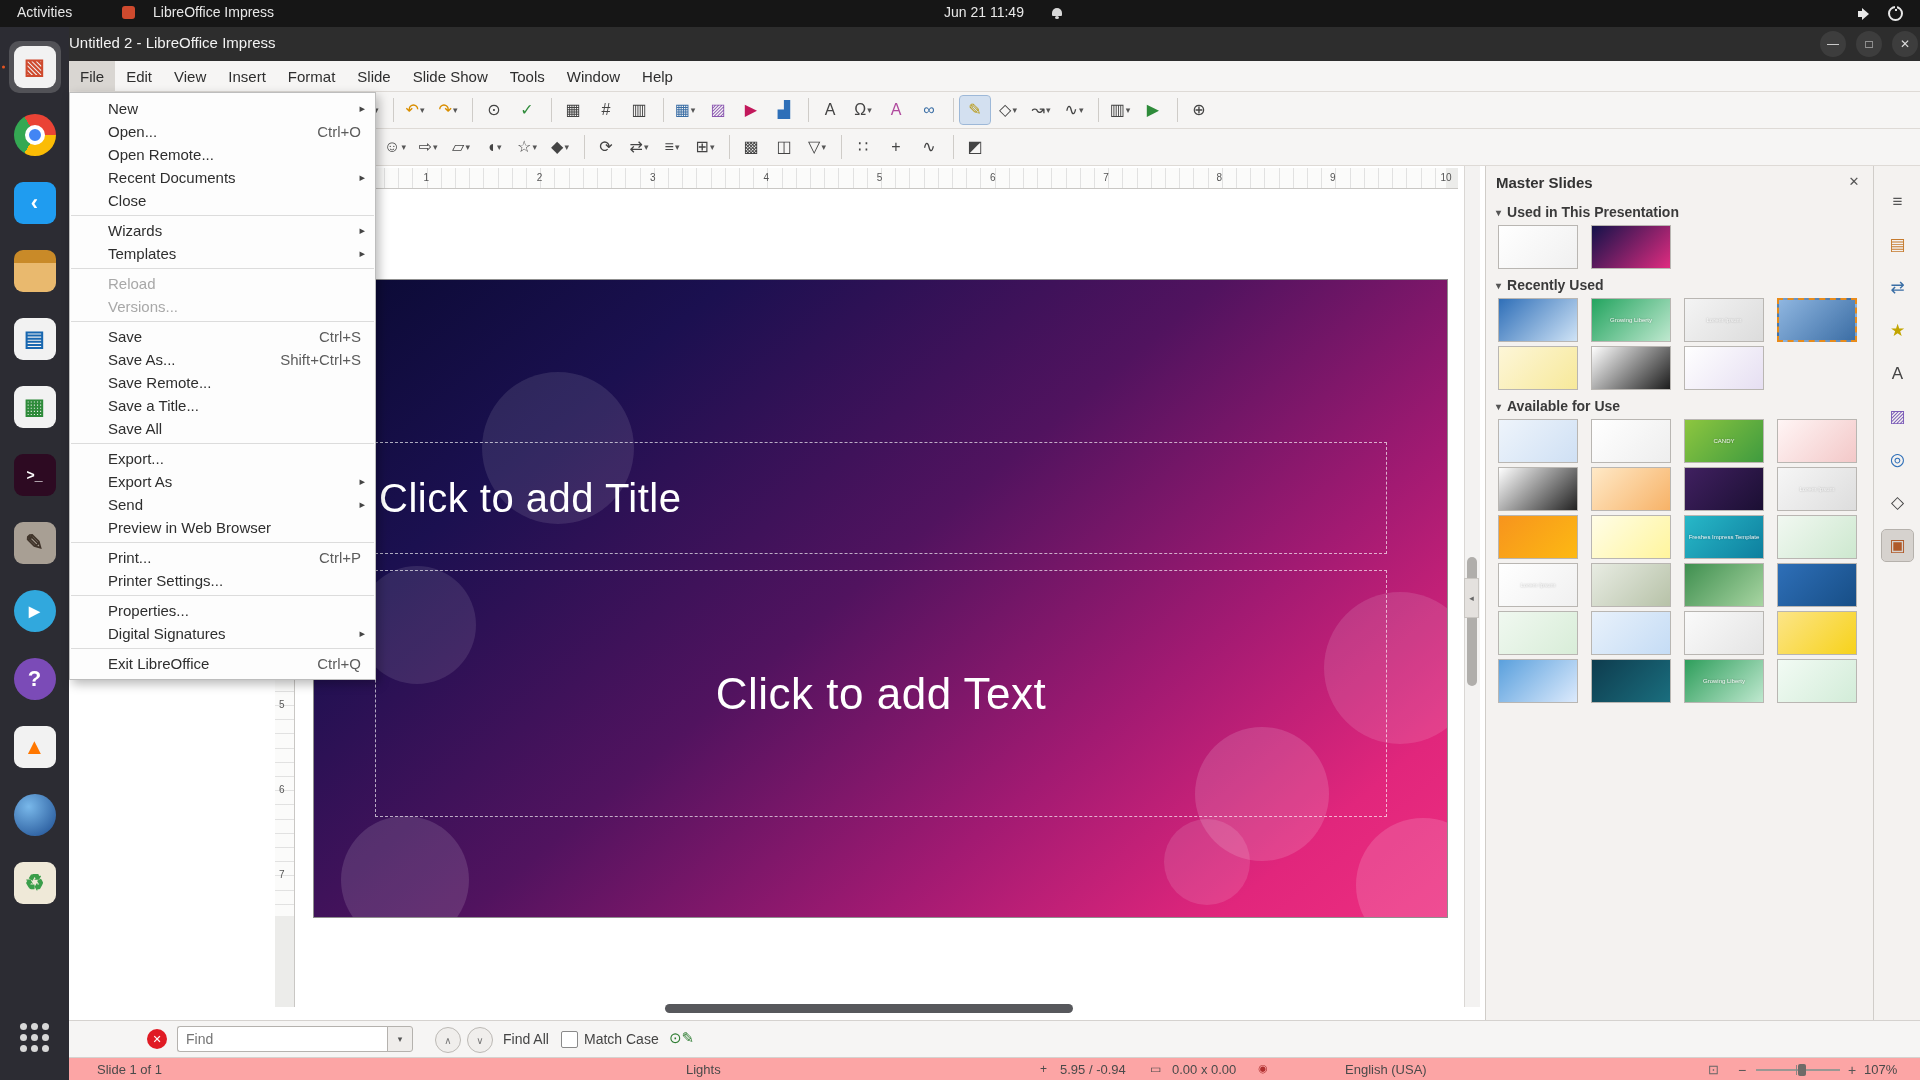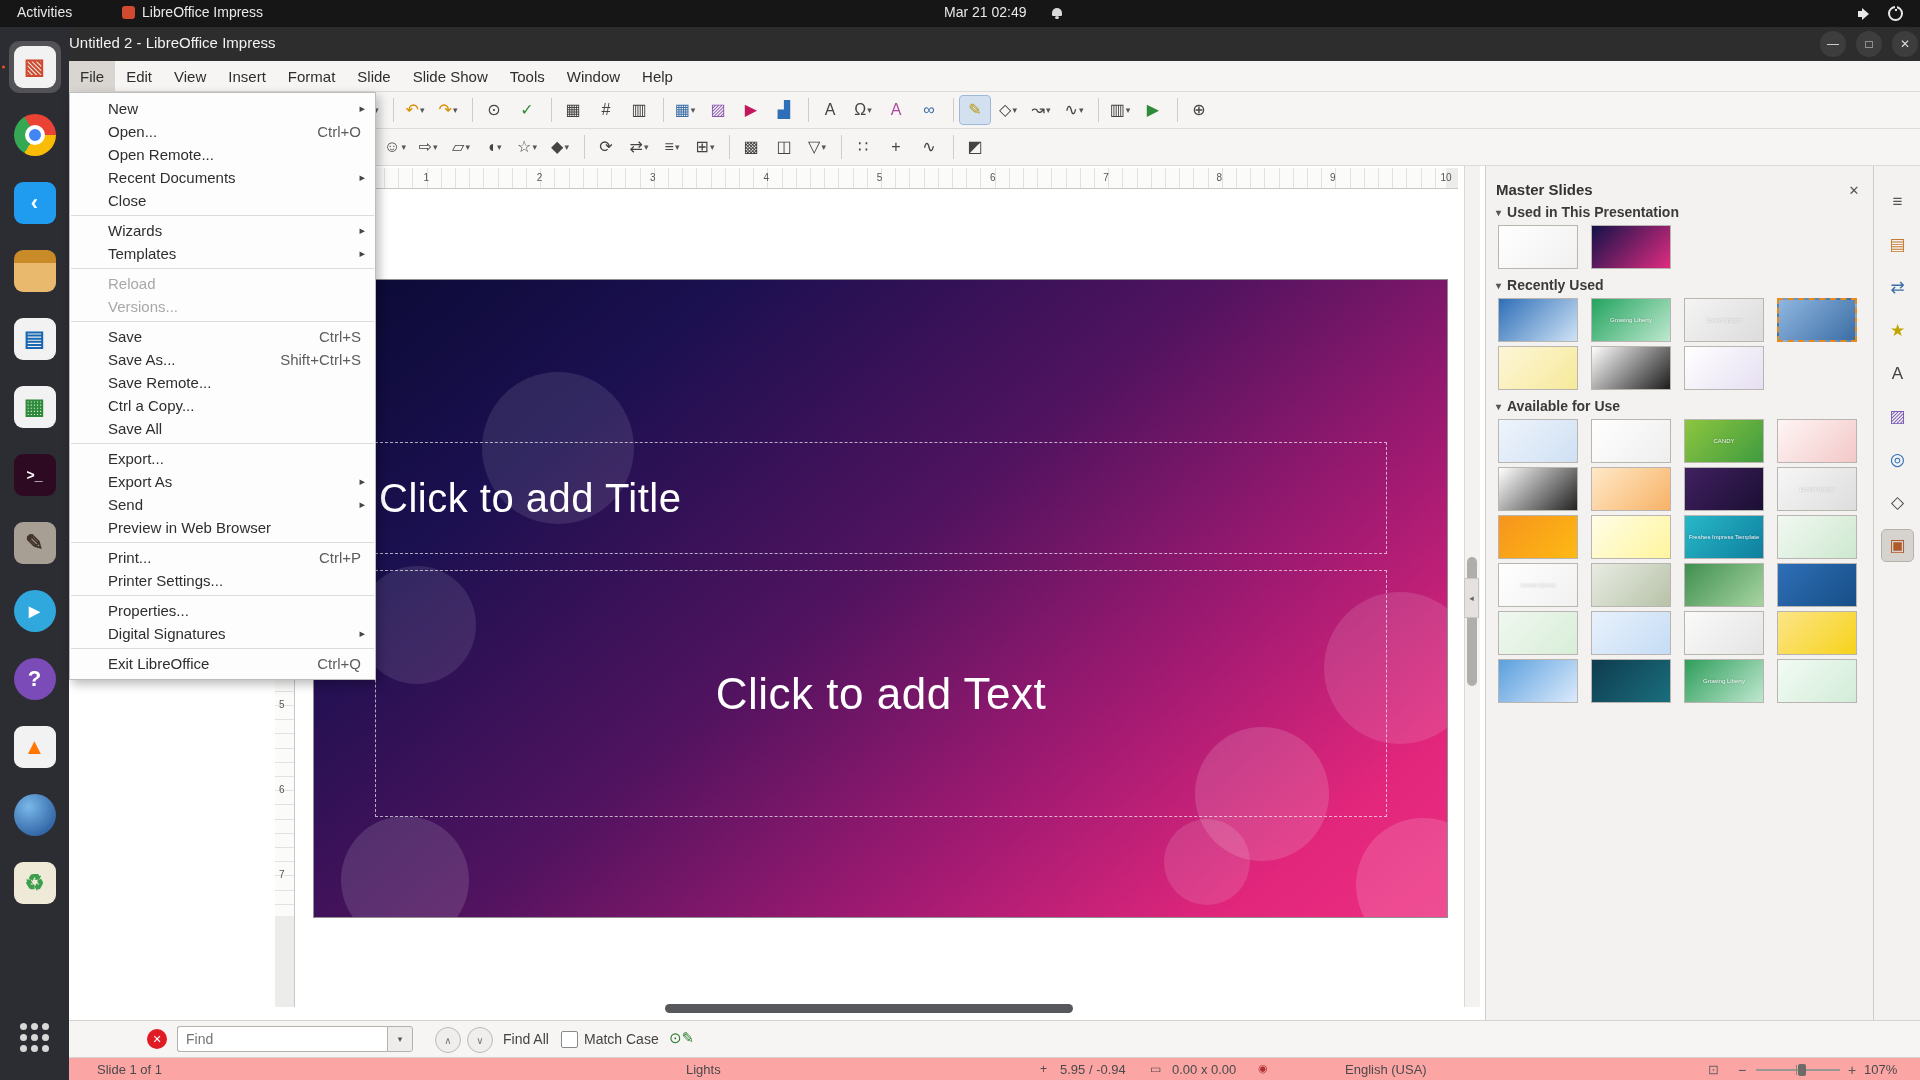--- a/index.html
+++ b/index.html
@@ -3,21 +3,21 @@
 <meta charset="utf-8">
 <style>
   html,body{margin:0;padding:0}
   body{width:1920px;height:1080px;overflow:hidden;position:relative;background:#fff;
        font-family:"Liberation Sans",sans-serif;color:#2e2e2e;}
 
   
   #topbar{position:absolute;left:0;top:0;width:1920px;height:27px;background:#161616;color:#e8e8e8;
           font-size:14px;z-index:90;display:flex;align-items:center}
   #activities{position:absolute;left:17px;top:4px}
-  #topbar-app{position:absolute;left:122px;top:4px;display:flex;gap:7px;align-items:center}
+  #topbar-app{position:absolute;left:122px;top:4px;display:flex;gap:18px;align-items:center}
   .mini-impress{width:13px;height:13px;background:#cf4a2e;border-radius:3px;display:inline-block}
   #clock{position:absolute;left:944px;top:4px}
   .bell{position:absolute;left:1052px;top:8px;width:10px;height:8px;background:#d8d8d8;border-radius:5px 5px 1px 1px}
   .bell::after{content:'';position:absolute;left:50%;bottom:-3px;transform:translateX(-50%);
                width:4px;height:3px;background:#d8d8d8;border-radius:50%}
   .vol{position:absolute;left:1858px;top:7px;width:15px;height:13px}
   .vol::before{content:'';position:absolute;left:0;top:4px;width:5px;height:6px;background:#e8e8e8}
   .vol::after{content:'';position:absolute;left:4px;top:1px;border-left:7px solid #e8e8e8;
               border-top:6px solid transparent;border-bottom:6px solid transparent}
   .pow{position:absolute;left:1888px;top:6px;width:11px;height:11px;border:2px solid #e8e8e8;border-radius:50%}
@@ -100,21 +100,21 @@
   #vscroll{position:absolute;left:1464px;top:166px;width:15px;height:841px;background:#f3f2f1;border-left:1px solid #dad7d4;z-index:6}
   #vscroll-thumb{position:absolute;left:2px;top:391px;width:10px;height:129px;background:#b0aeab;border-radius:5px}
   #sidebar-grip{position:absolute;left:1464px;top:578px;width:15px;height:40px;background:#e4e1de;border:1px solid #c9c6c2;
           box-sizing:border-box;display:flex;align-items:center;justify-content:center;font-size:9px;color:#666;z-index:7}
   #hscroll{position:absolute;left:294px;top:1001px;width:1164px;height:15px;background:transparent;z-index:6}
   #hscroll-thumb{position:absolute;left:371px;top:3px;width:408px;height:9px;background:#57585c;border-radius:5px}
 
   
   #masterpanel{position:absolute;left:1485px;top:166px;width:388px;height:854px;background:#f4f2f0;
           border-left:1px solid #d0cdc9;box-sizing:border-box;padding:8px 10px;z-index:6}
-  #mp-header{display:flex;align-items:flex-end;height:24px;margin-bottom:1px}
+  #mp-header{display:flex;align-items:flex-start;height:24px;margin-bottom:1px}
   #mp-title{font-weight:bold;font-size:15px;color:#333}
   #mp-close{margin-left:auto;font-size:13px;color:#555;width:18px;text-align:center}
   .mp-sec-head{display:flex;align-items:center;height:22px;margin-top:3px;font-weight:bold;font-size:14px;color:#3a3a3a}
   .mp-chev{font-size:10px;margin-right:6px;color:#555}
   .mp-grid{display:flex;flex-wrap:wrap;gap:4px 13px;padding:2px 0 2px 2px}
   .mp-thumb{width:80px;height:44px;border:1px solid #b9b6b2;box-sizing:border-box;position:relative;
             display:flex;align-items:center;justify-content:center;overflow:hidden}
   .mp-thumb.selected{border:2px dashed #e88b1a}
   .mp-thumb-label{font-size:6px;color:rgba(255,255,255,0.95);text-align:center;text-shadow:0 0 2px rgba(0,0,0,0.4)}
 
@@ -174,21 +174,21 @@
 </style>
 </head>
 <body>
 
 <div id="topbar">
   <span id="activities">Activities</span>
   <span id="topbar-app">
     <span class="mini-impress"></span>
     <span>LibreOffice Impress</span>
   </span>
-  <span id="clock">Mar 21 02:49</span>
+  <span id="clock">Jun 21 11:49</span>
   <span class="bell"></span>
   <span class="vol"></span>
   <span class="pow"></span>
 </div>
 
 <div id="dock">
     <div class="dock-item active">
       <div class="ic" style="background: rgb(242, 242, 242); color: rgb(207, 74, 46);">▧</div>
     </div>
     <div class="dock-item">
@@ -655,21 +655,21 @@
     <div class="fm-sep"></div>
     <div class="fm-item"><span class="fm-label">Wizards</span><span class="fm-arrow">▸</span></div>
     <div class="fm-item"><span class="fm-label">Templates</span><span class="fm-arrow">▸</span></div>
     <div class="fm-sep"></div>
     <div class="fm-item disabled"><span class="fm-label">Reload</span></div>
     <div class="fm-item disabled"><span class="fm-label">Versions...</span></div>
     <div class="fm-sep"></div>
     <div class="fm-item"><span class="fm-label">Save</span><span class="fm-shortcut">Ctrl+S</span></div>
     <div class="fm-item"><span class="fm-label">Save As...</span><span class="fm-shortcut">Shift+Ctrl+S</span></div>
     <div class="fm-item"><span class="fm-label">Save Remote...</span></div>
-    <div class="fm-item"><span class="fm-label">Ctrl a Copy...</span></div>
+    <div class="fm-item"><span class="fm-label">Save a Title...</span></div>
     <div class="fm-item"><span class="fm-label">Save All</span></div>
     <div class="fm-sep"></div>
     <div class="fm-item"><span class="fm-label">Export...</span></div>
     <div class="fm-item"><span class="fm-label">Export As</span><span class="fm-arrow">▸</span></div>
     <div class="fm-item"><span class="fm-label">Send</span><span class="fm-arrow">▸</span></div>
     <div class="fm-item"><span class="fm-label">Preview in Web Browser</span></div>
     <div class="fm-sep"></div>
     <div class="fm-item"><span class="fm-label">Print...</span><span class="fm-shortcut">Ctrl+P</span></div>
     <div class="fm-item"><span class="fm-label">Printer Settings...</span></div>
     <div class="fm-sep"></div>

